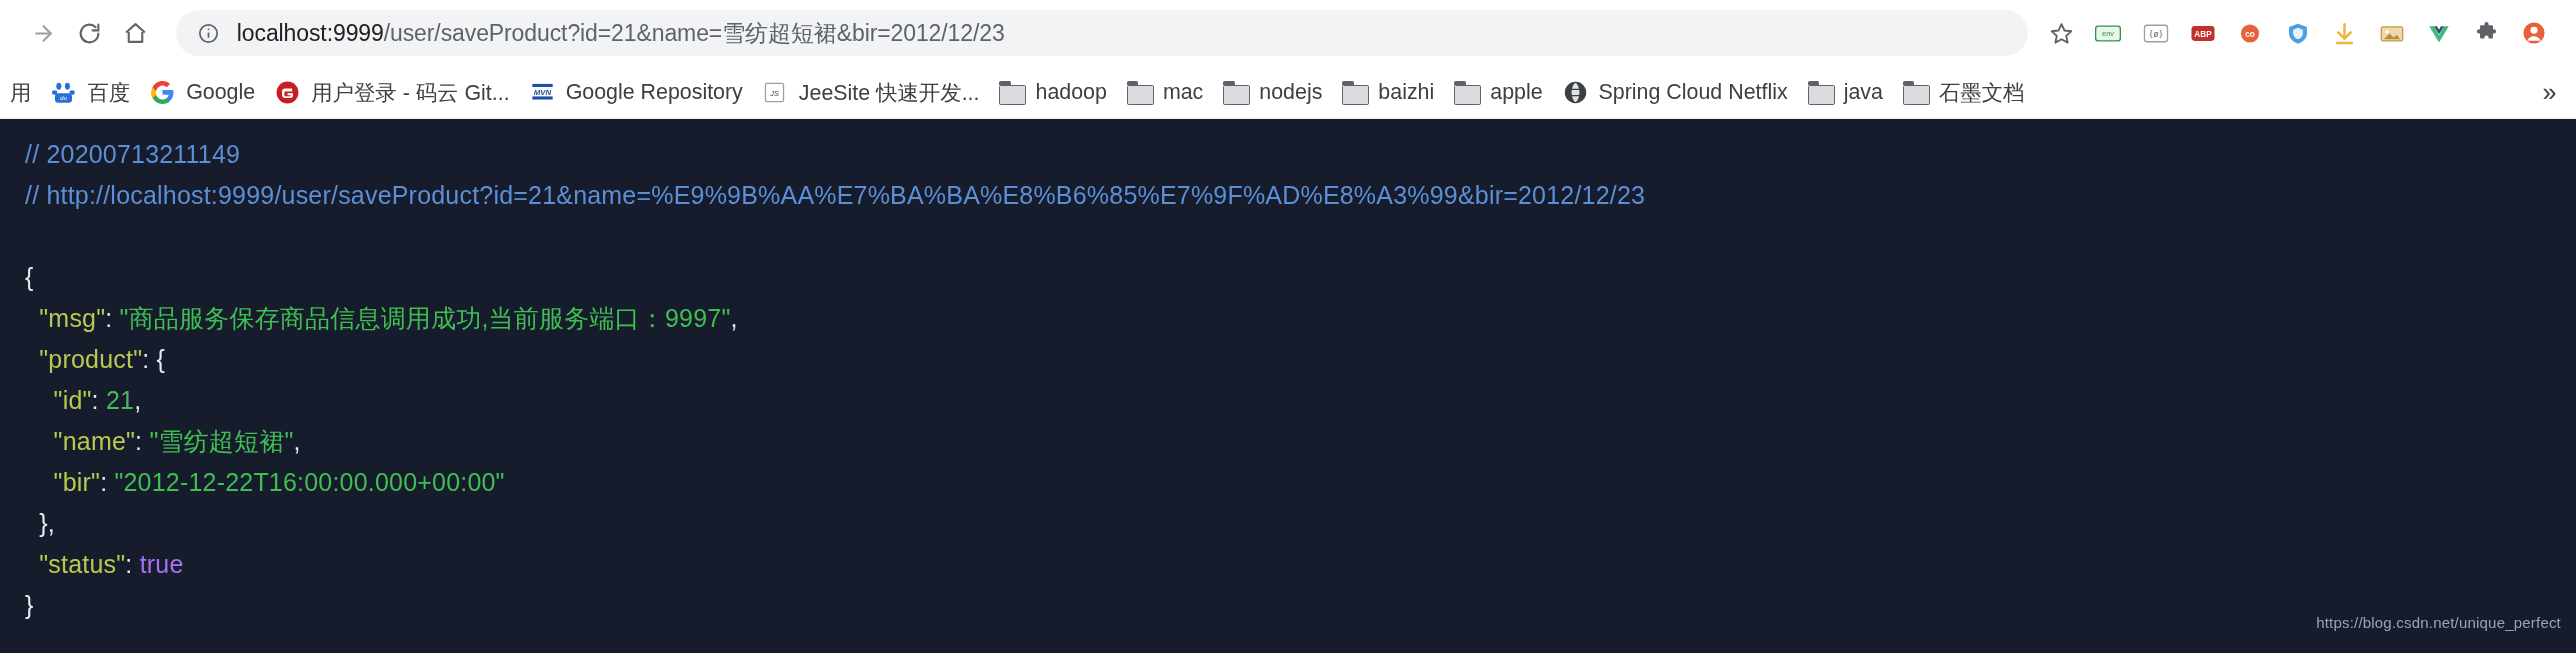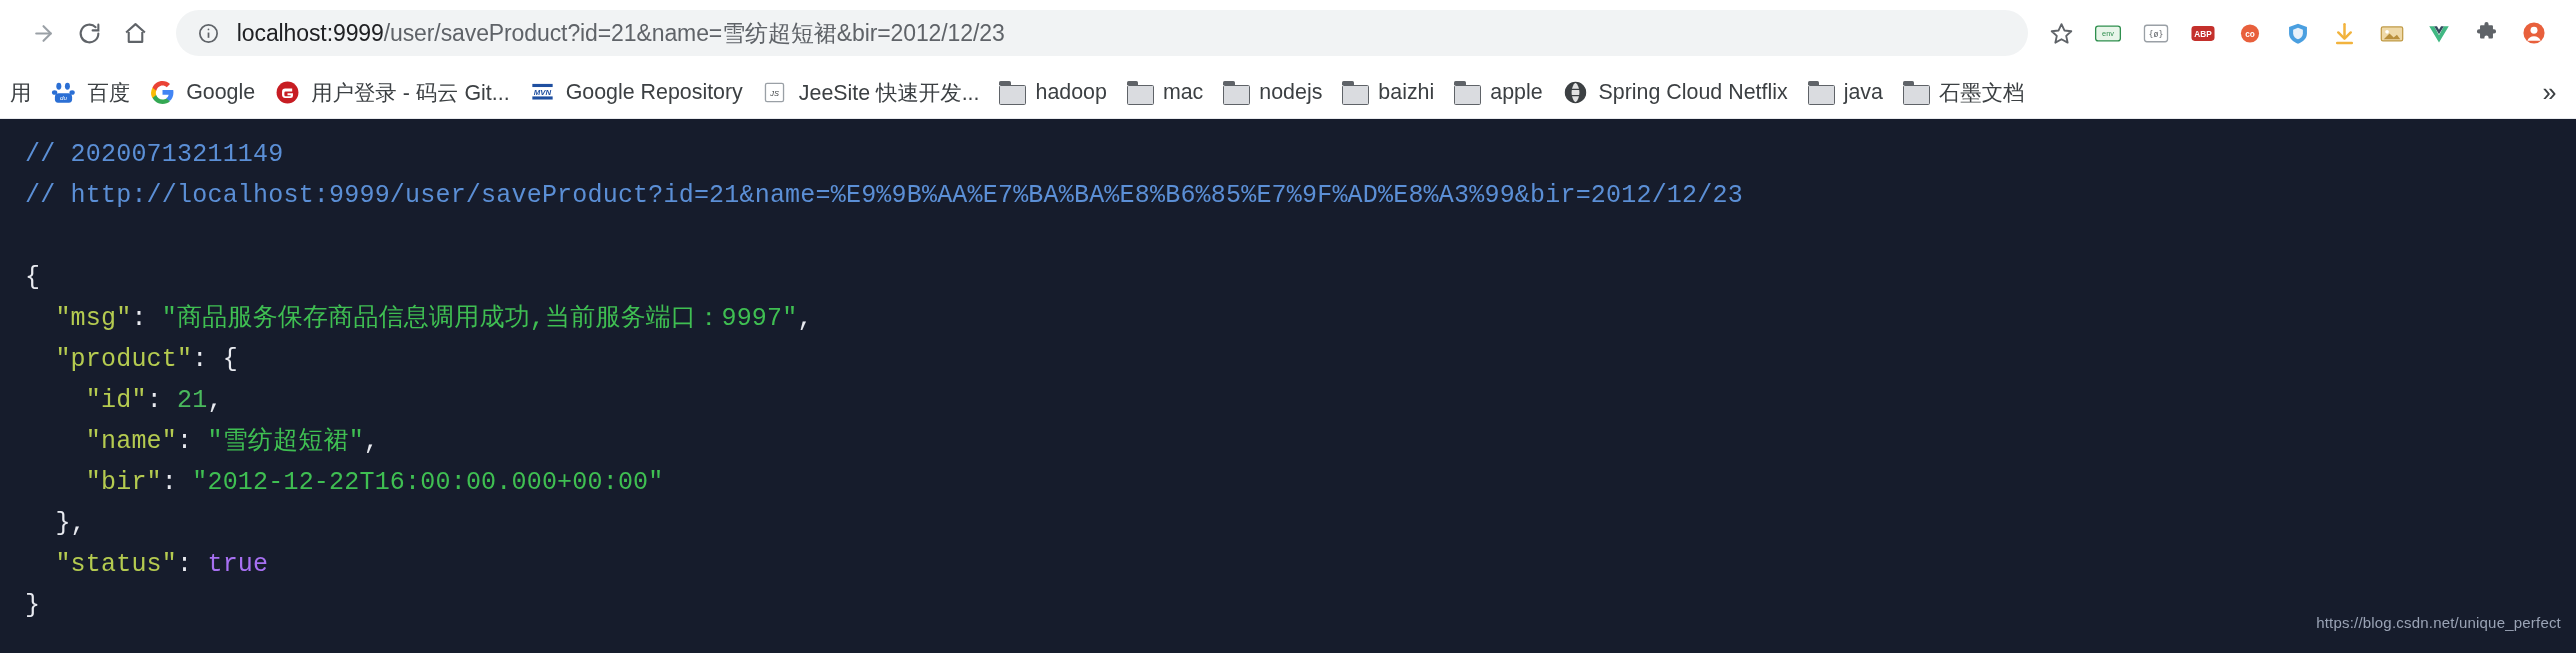--- a/index.html
+++ b/index.html
@@ -115,21 +115,21 @@
   .page {
     background: #161c2c;
     height: calc(654px - 66px - 53px);
     position: relative;
     overflow: hidden;
     padding: 15px 0 0 0;
   }
   pre.json {
     margin: 0;
     padding: 0 25px;
-    font-family: Liberation Mono, monospace;
+    font-family: Liberation Sans, sans-serif;
     font-size: 25px;
     line-height: 41px;
     color: #ffffff;
     white-space: pre;
     letter-spacing: 0.2px;
   }
   .c-comment { color: #5b8fd6; }
   .c-key     { color: #b5cb50; }
   .c-string  { color: #3fbf52; }
   .c-num     { color: #4aba5d; }

